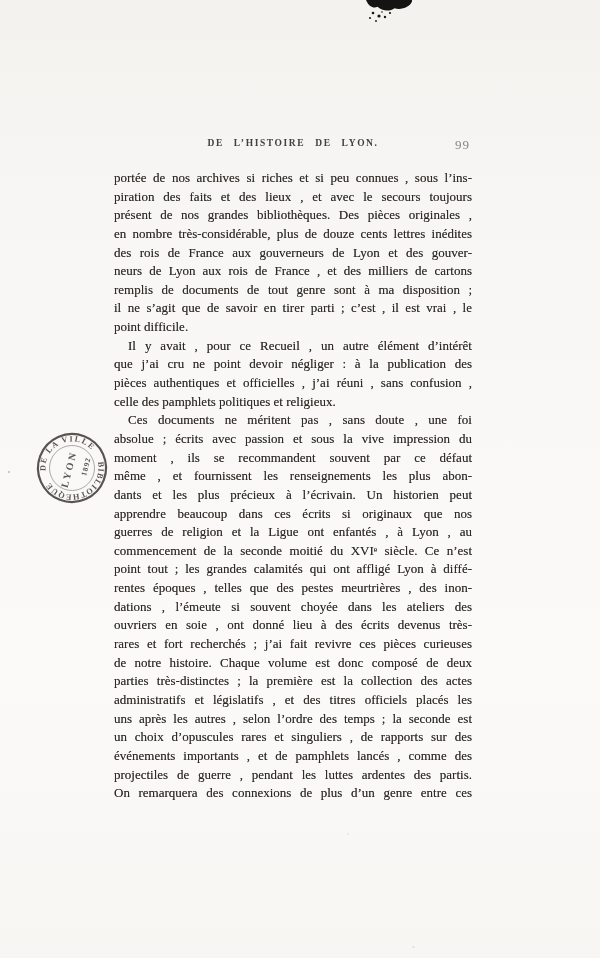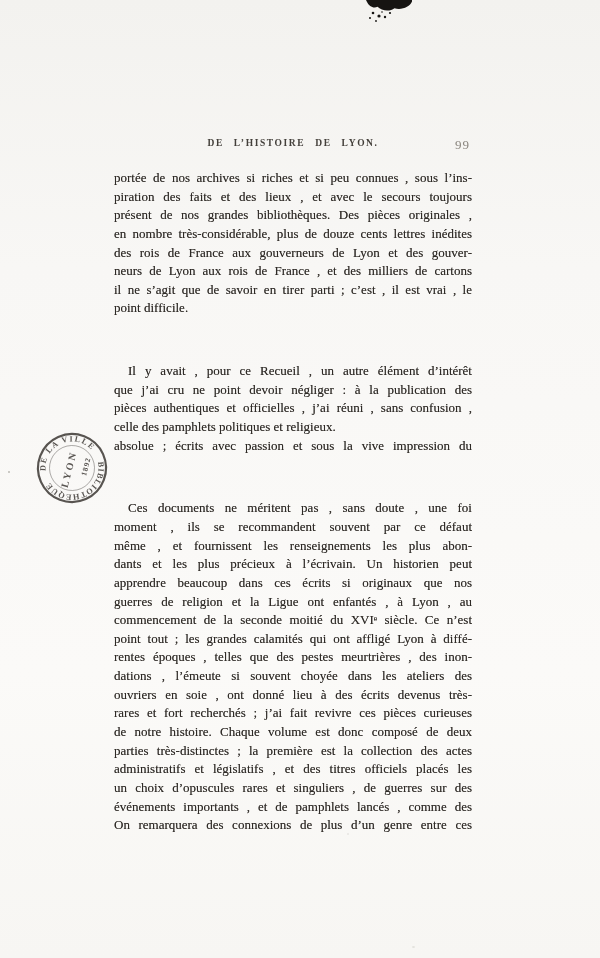--- a/index.html
+++ b/index.html
@@ -21,21 +21,21 @@
   .body{
     position:absolute; left:114px; top:169px; width:358px;
     font-size:13px; line-height:18.65px; color:#2e2a26;
     text-shadow:0 0 0.4px rgba(46,42,38,0.55);
   }
   .line{
     height:18.65px; overflow:hidden;
     text-align:justify; text-align-last:justify;
   }
   .line.end{text-align-last:left;}
-  .line.indent{text-indent:14px;margin-top:44px;}
+  .line.indent{text-indent:14px;}
   .ink-blot{position:absolute; left:348px; top:0; width:68px; height:26px;}
   .stamp{position:absolute; left:33px; top:427px; width:78px; height:82px; opacity:0.85;}
   .speck{position:absolute; border-radius:50%; background:#8d8880;}
   .speck.s1{left:8px; top:471px; width:2px; height:2px; opacity:.55;}
   .speck.s2{left:347px; top:833px; width:2px; height:2px; opacity:.16;}
   .speck.s3{left:412px; top:946px; width:3px; height:2px; opacity:.18;}
 </style>
 </head>
 <body>
 
@@ -73,44 +73,47 @@
     </g>
   </svg>
 
   <div class="body">
       <div class="line">portée de nos archives si riches et si peu connues , sous l’ins-</div>
       <div class="line">piration des faits et des lieux , et avec le secours toujours</div>
       <div class="line">présent de nos grandes bibliothèques. Des pièces originales ,</div>
       <div class="line">en nombre très-considérable, plus de douze cents lettres inédites</div>
       <div class="line">des rois de France aux gouverneurs de Lyon et des gouver-</div>
       <div class="line">neurs de Lyon aux rois de France , et des milliers de cartons</div>
+      <div class="line">remplis de documents de tout genre sont à ma disposition ;</div>
       <div class="line">il ne s’agit que de savoir en tirer parti ; c’est , il est vrai , le</div>
       <div class="line end">point difficile.</div>
       <div class="line indent">Il y avait , pour ce Recueil , un autre élément d’intérêt</div>
       <div class="line">que j’ai cru ne point devoir négliger : à la publication des</div>
       <div class="line">pièces authentiques et officielles , j’ai réuni , sans confusion ,</div>
       <div class="line end">celle des pamphlets politiques et religieux.</div>
+      <div class="line indent">Ces documents ne méritent pas , sans doute , une foi</div>
       <div class="line">absolue ; écrits avec passion et sous la vive impression du</div>
-      <div class="line indent">Ces documents ne méritent pas , sans doute , une foi</div>
       <div class="line">moment , ils se recommandent souvent par ce défaut</div>
       <div class="line">même , et fournissent les renseignements les plus abon-</div>
       <div class="line">dants et les plus précieux à l’écrivain. Un historien peut</div>
       <div class="line">apprendre beaucoup dans ces écrits si originaux que nos</div>
       <div class="line">guerres de religion et la Ligue ont enfantés , à Lyon , au</div>
       <div class="line">commencement de la seconde moitié du XVIᵉ siècle. Ce n’est</div>
       <div class="line">point tout ; les grandes calamités qui ont affligé Lyon à diffé-</div>
       <div class="line">rentes époques , telles que des pestes meurtrières , des inon-</div>
       <div class="line">dations , l’émeute si souvent choyée dans les ateliers des</div>
       <div class="line">ouvriers en soie , ont donné lieu à des écrits devenus très-</div>
       <div class="line">rares et fort recherchés ; j’ai fait revivre ces pièces curieuses</div>
       <div class="line">de notre histoire. Chaque volume est donc composé de deux</div>
       <div class="line">parties très-distinctes ; la première est la collection des actes</div>
       <div class="line">administratifs et législatifs , et des titres officiels placés les</div>
-      <div class="line">un choix d’opuscules rares et singuliers , de guerres sur des</div>
+      <div class="line">uns après les autres , selon l’ordre des temps ; la seconde est</div>
+      <div class="line">un choix d’opuscules rares et singuliers , de rapports sur des</div>
       <div class="line">événements importants , et de pamphlets lancés , comme des</div>
+      <div class="line">projectiles de guerre , pendant les luttes ardentes des partis.</div>
       <div class="line">On remarquera des connexions de plus d’un genre entre ces</div>
     </div>
 
   <div class="speck s1"></div>
   <div class="speck s2"></div>
   <div class="speck s3"></div>
 
 </div>
 
 </body></html>

